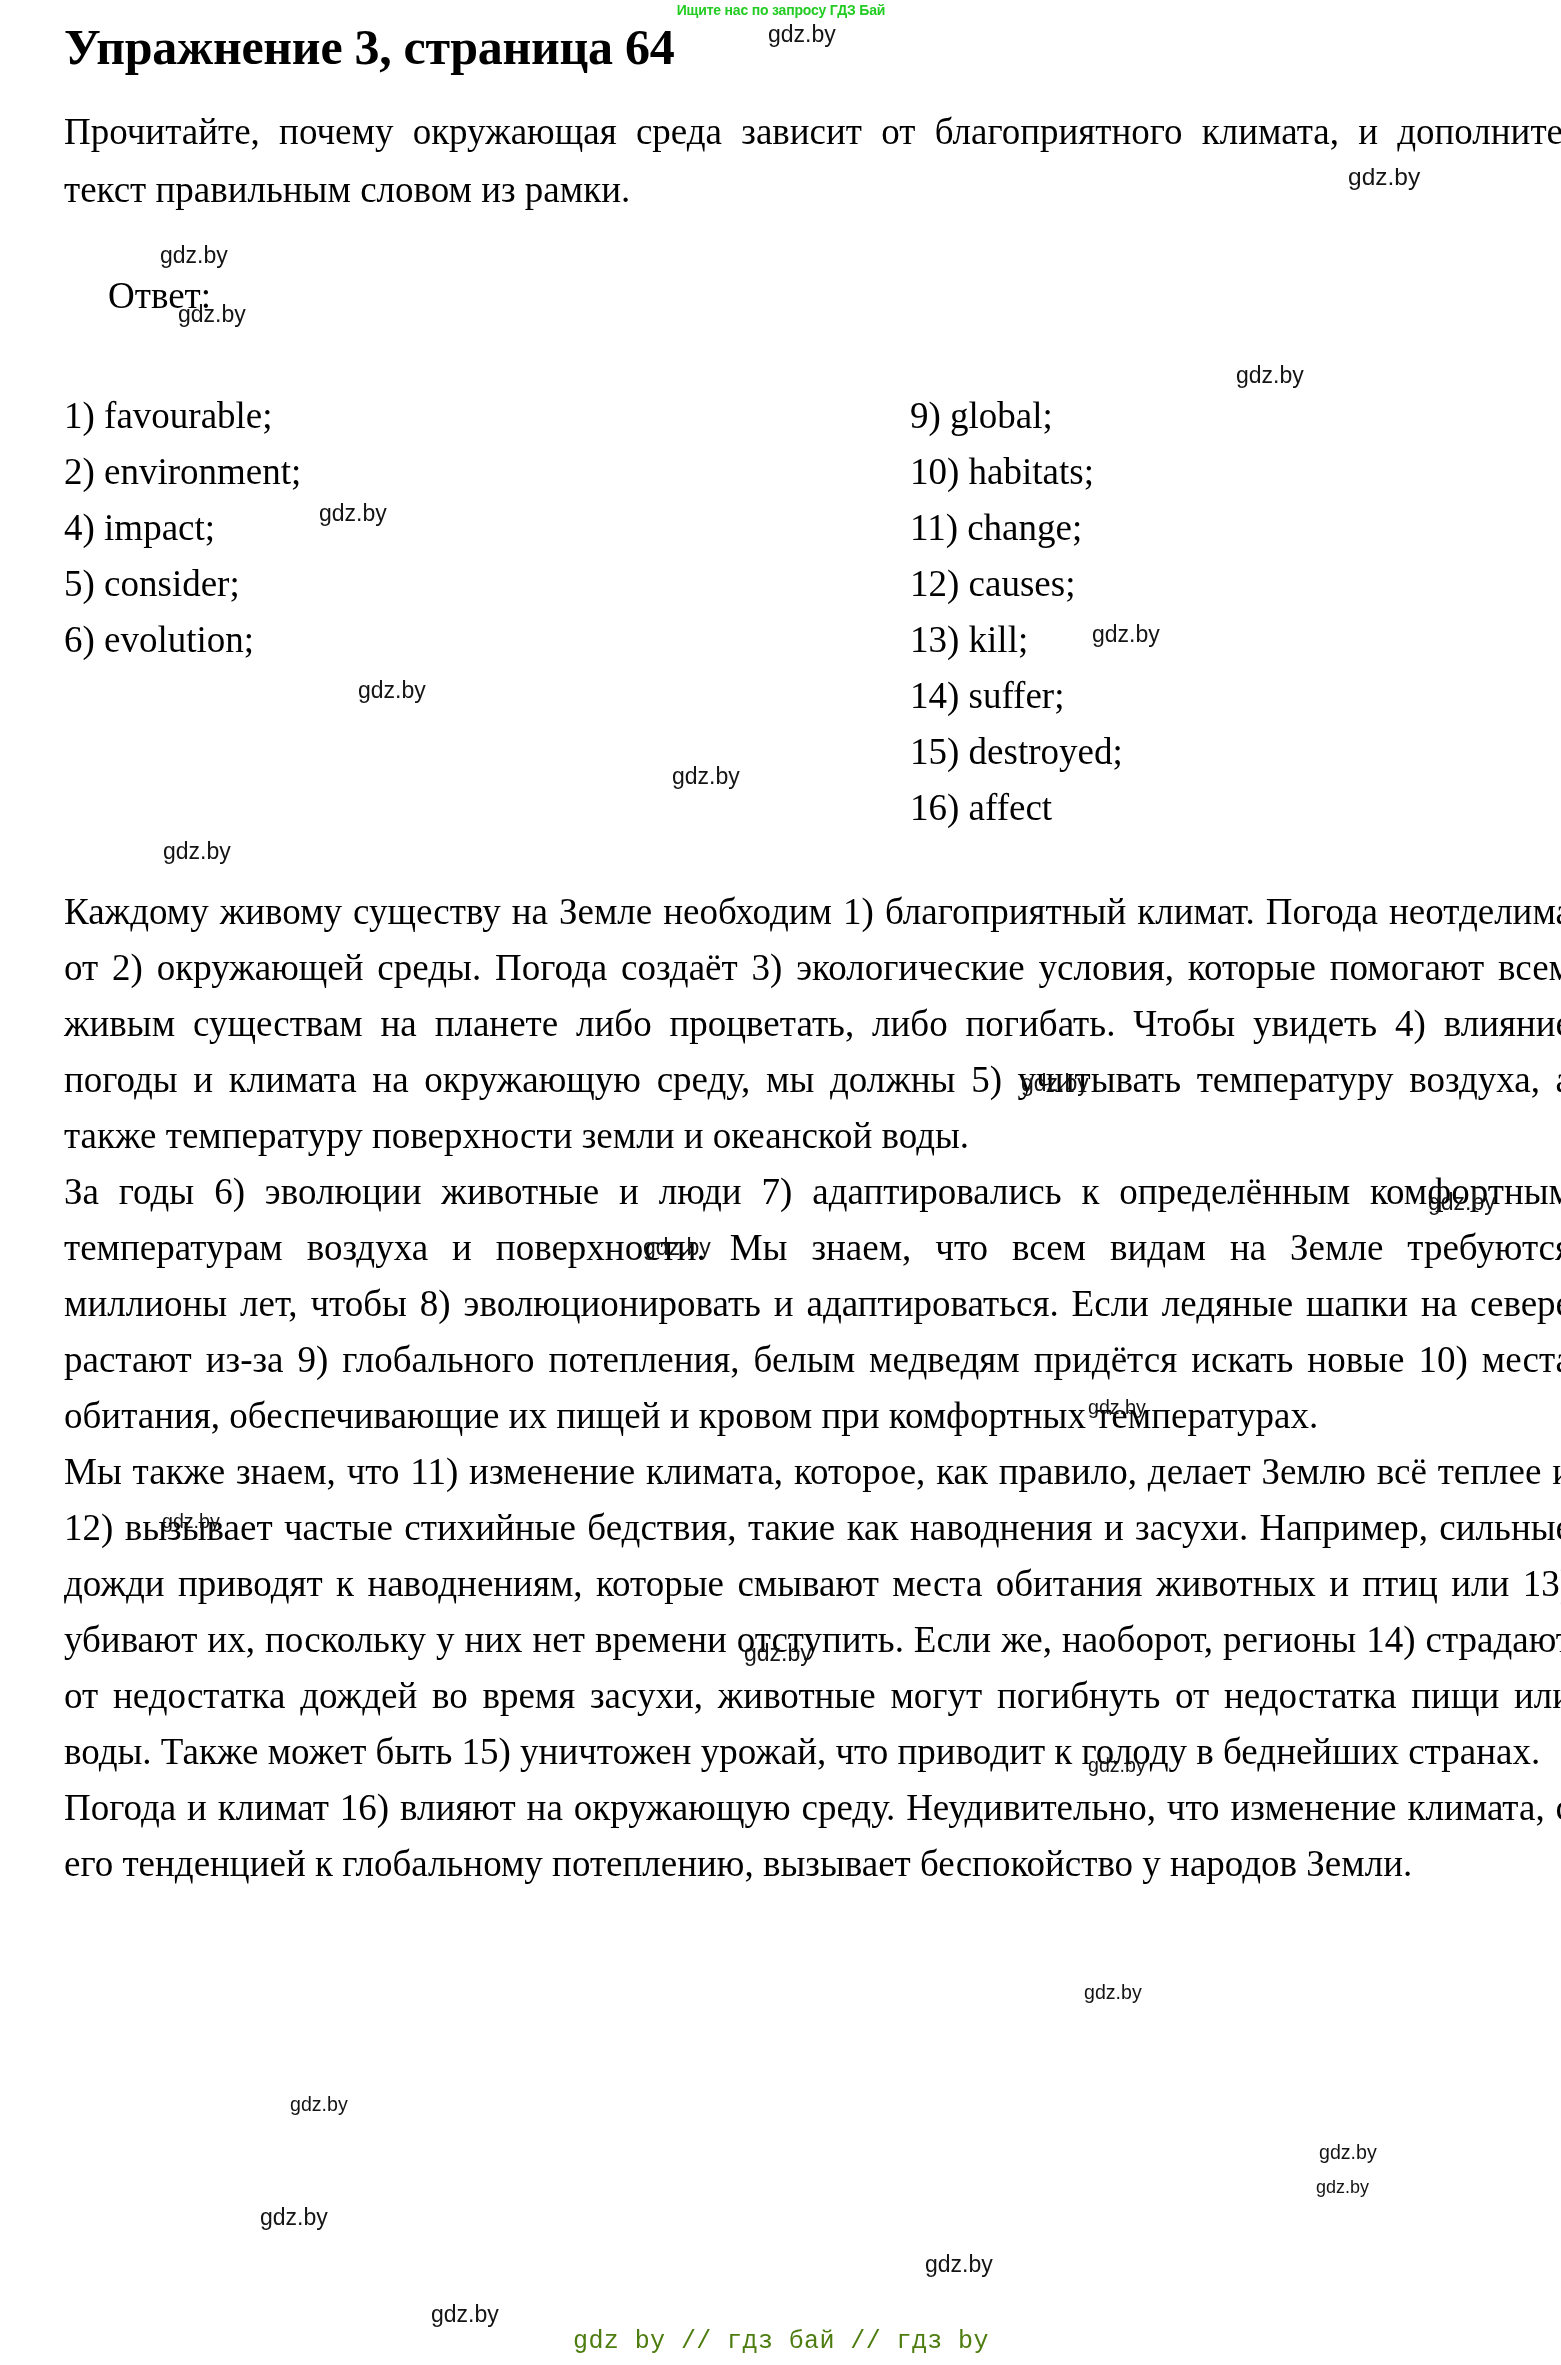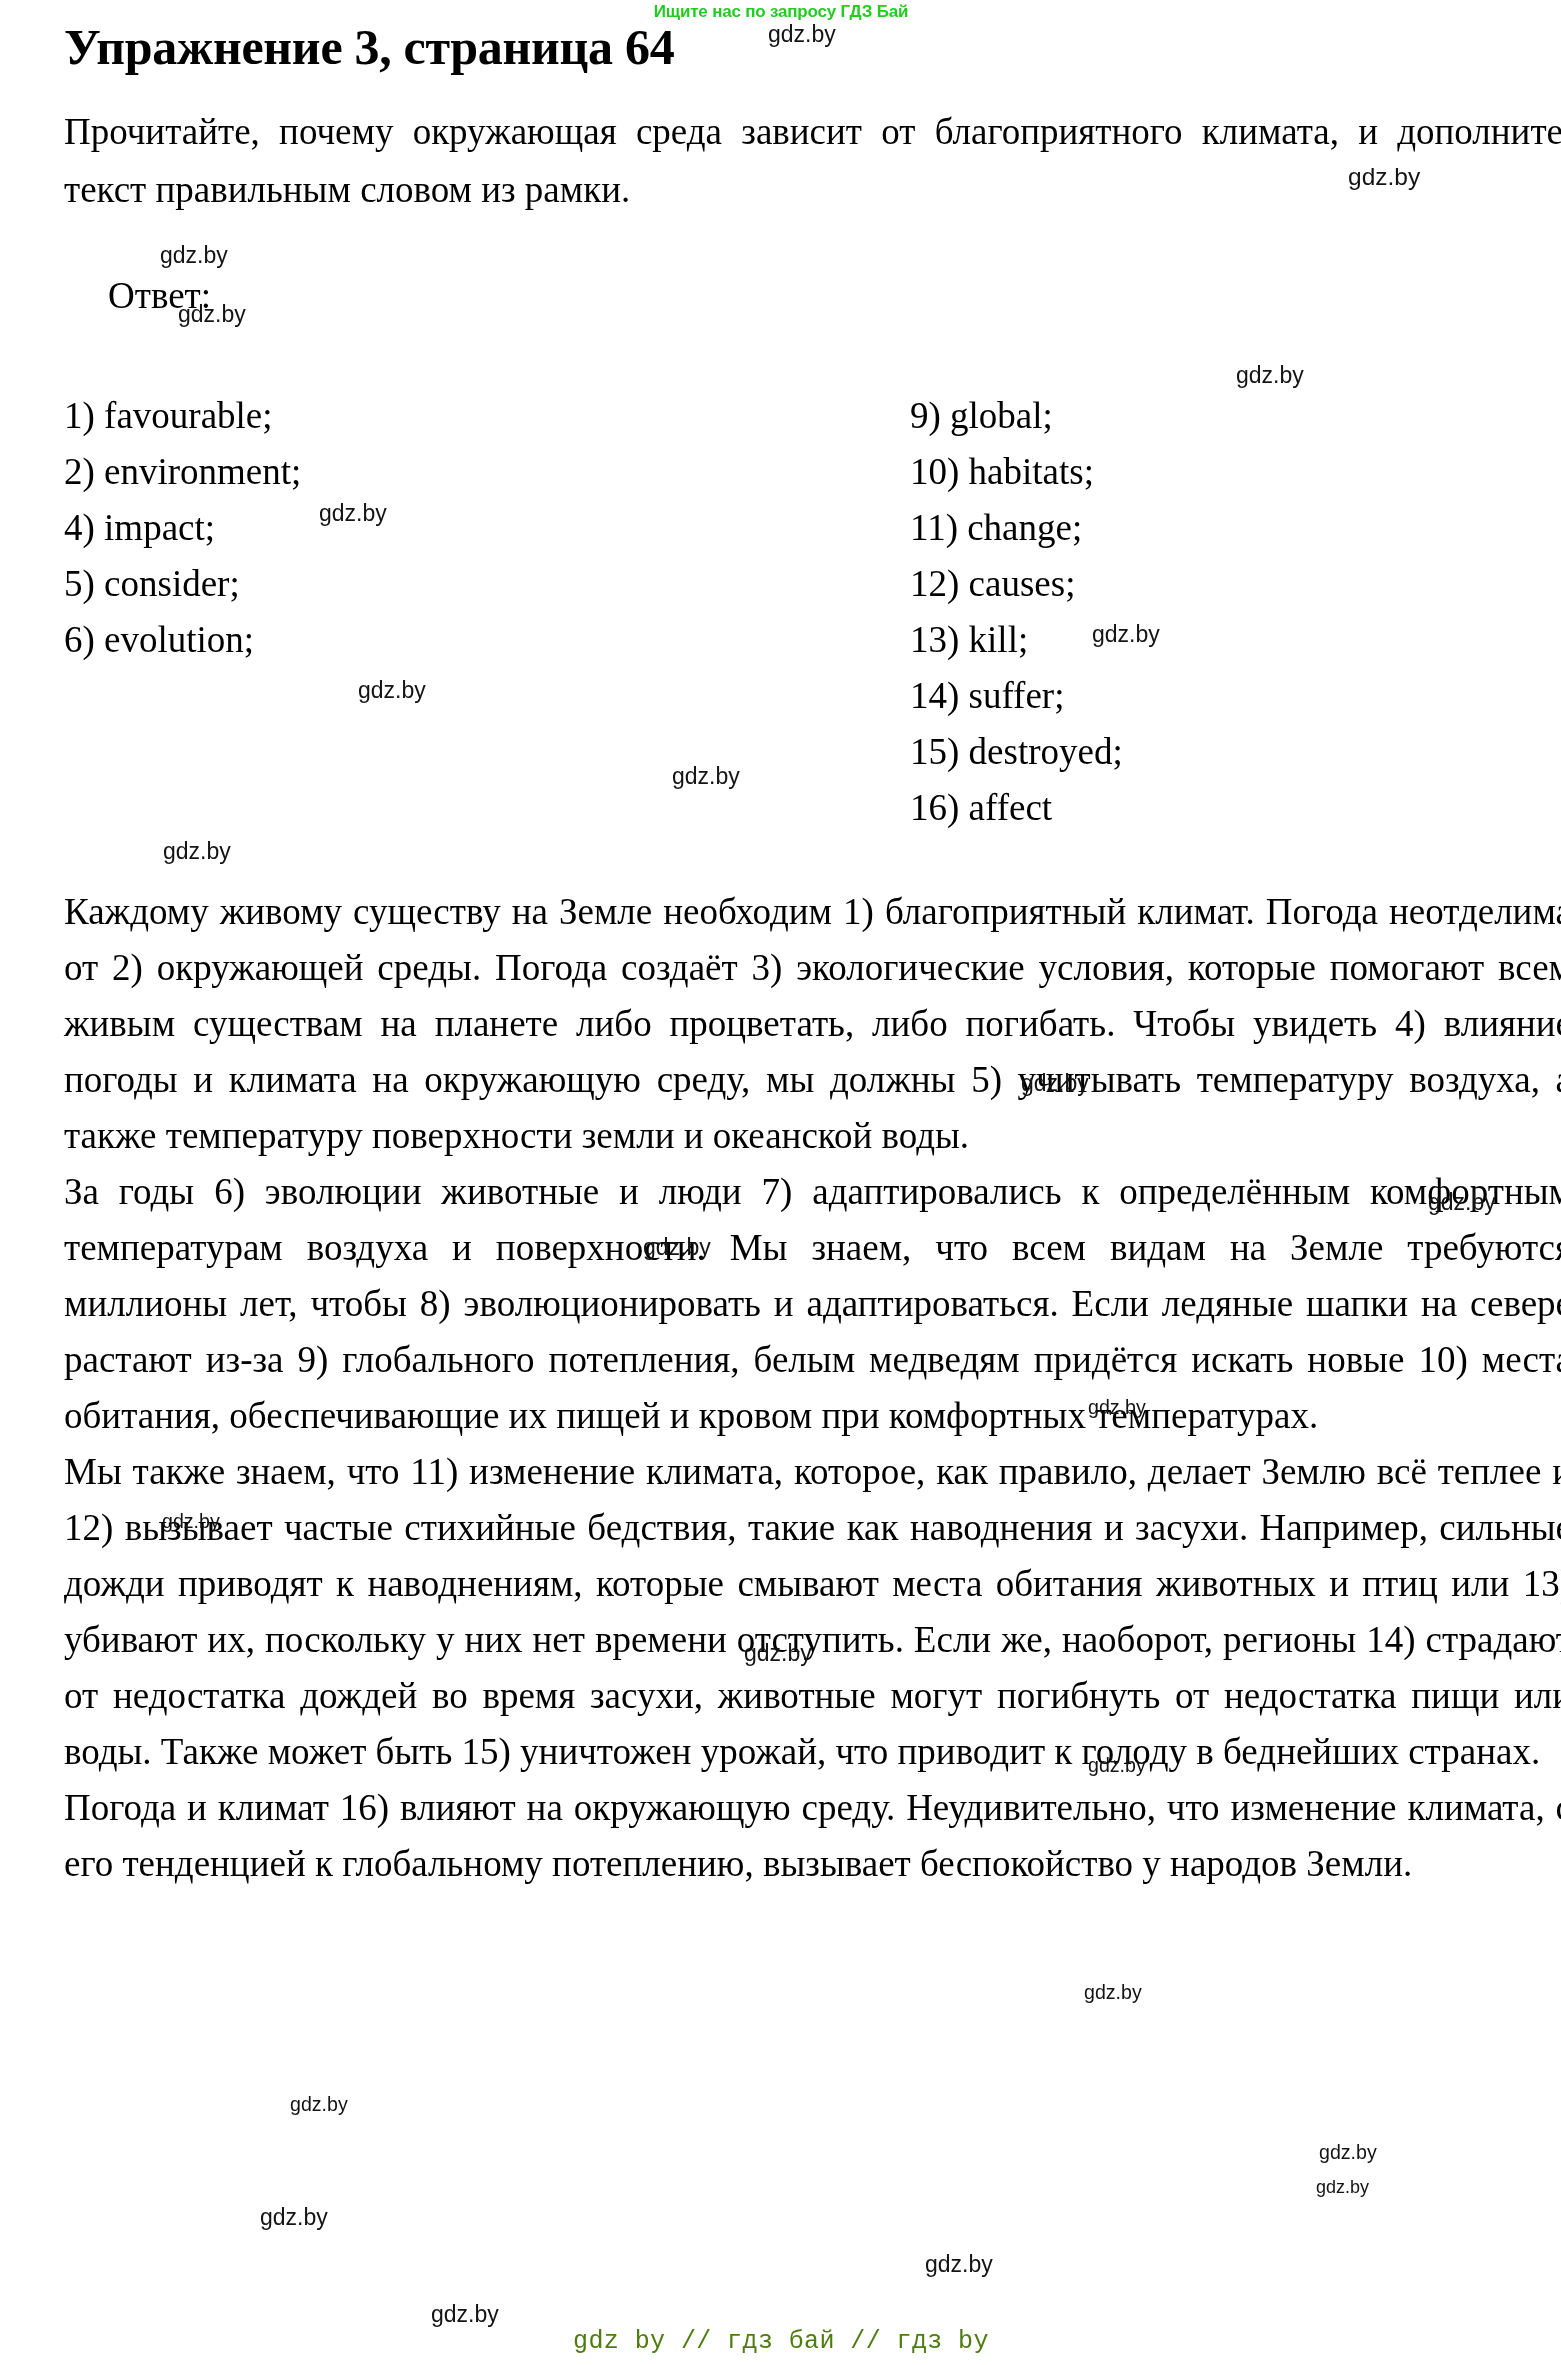--- a/index.html
+++ b/index.html
@@ -18,21 +18,21 @@
 
   
   .top-banner {
     position: absolute;
     top: 1.6px;
     left: 0;
     width: 100%;
     text-align: center;
     font-family: "Liberation Sans", sans-serif;
     font-weight: bold;
-    font-size: 17px;
+    font-size: 14px;
     color: #22cc22;
     letter-spacing: -0.2px;
   }
 
   
   .page {
     position: absolute;
     left: 64px;
     top: 0;
     width: 1508px;

